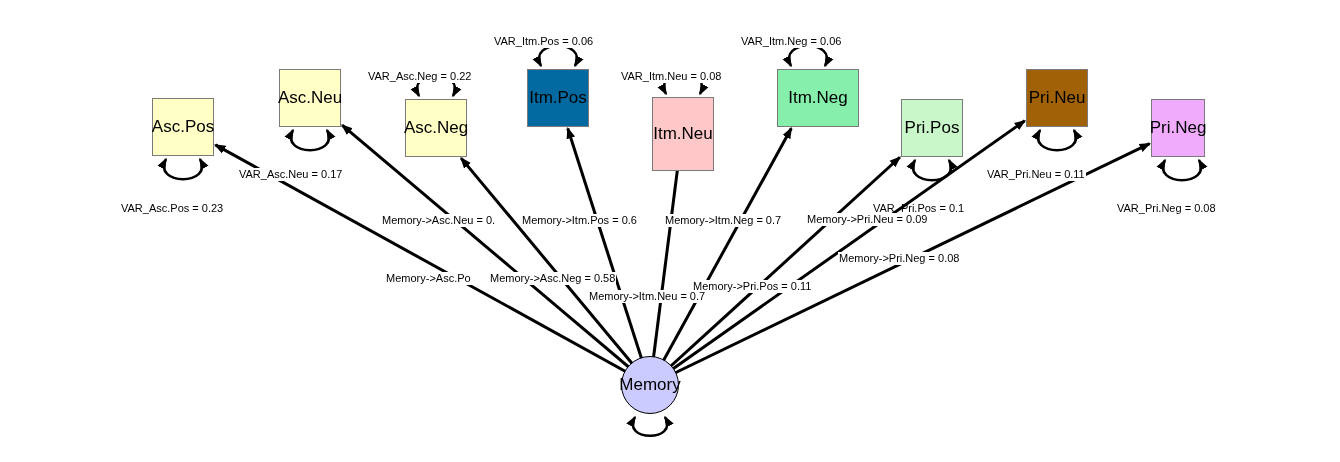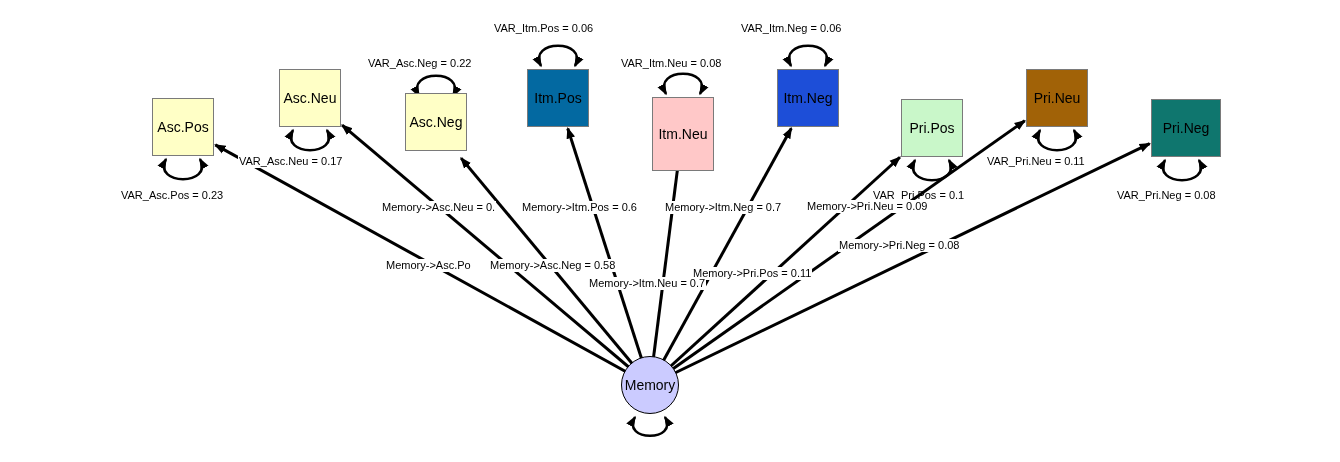--- a/index.html
+++ b/index.html
@@ -3,27 +3,27 @@
 <meta charset="utf-8">
 <style>
   html,body{margin:0;padding:0;background:#ffffff;}
   #stage{
     position:relative;width:1340px;height:462px;background:#ffffff;
     font-family:"Liberation Sans", sans-serif;overflow:hidden;
   }
   #edge-svg{position:absolute;left:0;top:0;width:1340px;height:462px;z-index:1;}
   .node{
     position:absolute;display:flex;align-items:center;justify-content:center;
-    font-size:14px;color:#000;z-index:2;box-sizing:border-box;
+    font-size:17px;color:#000;z-index:2;box-sizing:border-box;
     border:1.6px solid #7a7a7a;text-align:center;
   }
   .latent{border-radius:50%;border:1.6px solid #000;}
   .lbl{
     position:absolute;font-size:11px;line-height:13px;color:#000;
-    white-space:nowrap;background:#ffffff;z-index:3;padding:0 1px;
+    white-space:nowrap;background:#ffffff;z-index:3;padding:0 1px;margin-top:13px;
   }
   .lbl.under{z-index:0;background:transparent;}
 </style>
 </head>
 <body>
 
 <div id="stage">
   <svg id="edge-svg" viewBox="0 0 1340 462">
       <defs>
         <marker id="mEnd" viewBox="0 0 12 10" refX="10" refY="5" markerWidth="12" markerHeight="10" markerUnits="userSpaceOnUse" orient="auto">
@@ -49,27 +49,27 @@
       <path d="M 666 94 C 652 67, 714 67, 700 94" fill="none" stroke="#000000" stroke-width="2.5" marker-start="url(#mStart)" marker-end="url(#mEnd)"></path>
       <path d="M 791 66 C 777 39, 839 39, 825 66" fill="none" stroke="#000000" stroke-width="2.5" marker-start="url(#mStart)" marker-end="url(#mEnd)"></path>
       <path d="M 915 160 C 901 187, 963 187, 949 160" fill="none" stroke="#000000" stroke-width="2.5" marker-start="url(#mStart)" marker-end="url(#mEnd)"></path>
       <path d="M 1040 130 C 1026 157, 1088 157, 1074 130" fill="none" stroke="#000000" stroke-width="2.5" marker-start="url(#mStart)" marker-end="url(#mEnd)"></path>
       <path d="M 1165 160 C 1151 187, 1213 187, 1199 160" fill="none" stroke="#000000" stroke-width="2.5" marker-start="url(#mStart)" marker-end="url(#mEnd)"></path>
       <path d="M 635 417 C 621 442, 679 442, 665 417" fill="none" stroke="#000000" stroke-width="2.5" marker-start="url(#mStart)" marker-end="url(#mEnd)"></path>
     </svg>
   <div id="node-layer">
       <div class="node" style="left: 152px; top: 98px; width: 62px; height: 58px; background: rgb(255, 255, 198);">Asc.Pos</div>
       <div class="node" style="left: 279px; top: 69px; width: 62px; height: 58px; background: rgb(255, 255, 198);">Asc.Neu</div>
-      <div class="node" style="left: 405px; top: 93px; width: 62px; height: 58px; background: rgb(255, 255, 198);">Asc.Neg</div>
+      <div class="node" style="left: 405px; top: 99px; width: 62px; height: 58px; background: rgb(255, 255, 198);">Asc.Neg</div>
       <div class="node" style="left: 527px; top: 69px; width: 62px; height: 58px; background: #0369a1;">Itm.Pos</div>
       <div class="node" style="left: 652px; top: 97px; width: 62px; height: 74px; background: rgb(255, 200, 200);">Itm.Neu</div>
-      <div class="node" style="left: 777px; top: 69px; width: 62px; height: 58px; background: #1d4ed8;">Itm.Neg</div>
+      <div class="node" style="left: 777px; top: 69px; width: 82px; height: 58px; background: #86efac;">Itm.Neg</div>
       <div class="node" style="left: 901px; top: 99px; width: 62px; height: 58px; background: rgb(201, 247, 201);">Pri.Pos</div>
       <div class="node" style="left: 1026px; top: 69px; width: 62px; height: 58px; background: #a16207;">Pri.Neu</div>
-      <div class="node" style="left: 1151px; top: 99px; width: 70px; height: 58px; background: #0f766e;">Pri.Neg</div>
+      <div class="node" style="left: 1151px; top: 99px; width: 54px; height: 58px; background: #f0abfc;">Pri.Neg</div>
       <div class="node latent" style="left: 621px; top: 356px; width: 58px; height: 58px; background: rgb(203, 203, 255);">Memory</div>
     </div>
   <div id="label-layer">
       <div class="lbl" style="left: 385px; top: 259px;">Memory-&gt;Asc.Po</div>
       <div class="lbl" style="left: 381px; top: 201px;">Memory-&gt;Asc.Neu = 0.</div>
       <div class="lbl" style="left: 521px; top: 201px;">Memory-&gt;Itm.Pos = 0.6</div>
       <div class="lbl" style="left: 664px; top: 201px;">Memory-&gt;Itm.Neg = 0.7</div>
       <div class="lbl" style="left: 806px; top: 200px;">Memory-&gt;Pri.Neu = 0.09</div>
       <div class="lbl" style="left: 838px; top: 239px;">Memory-&gt;Pri.Neg = 0.08</div>
       <div class="lbl" style="left: 489px; top: 259px;">Memory-&gt;Asc.Neg = 0.58</div>

